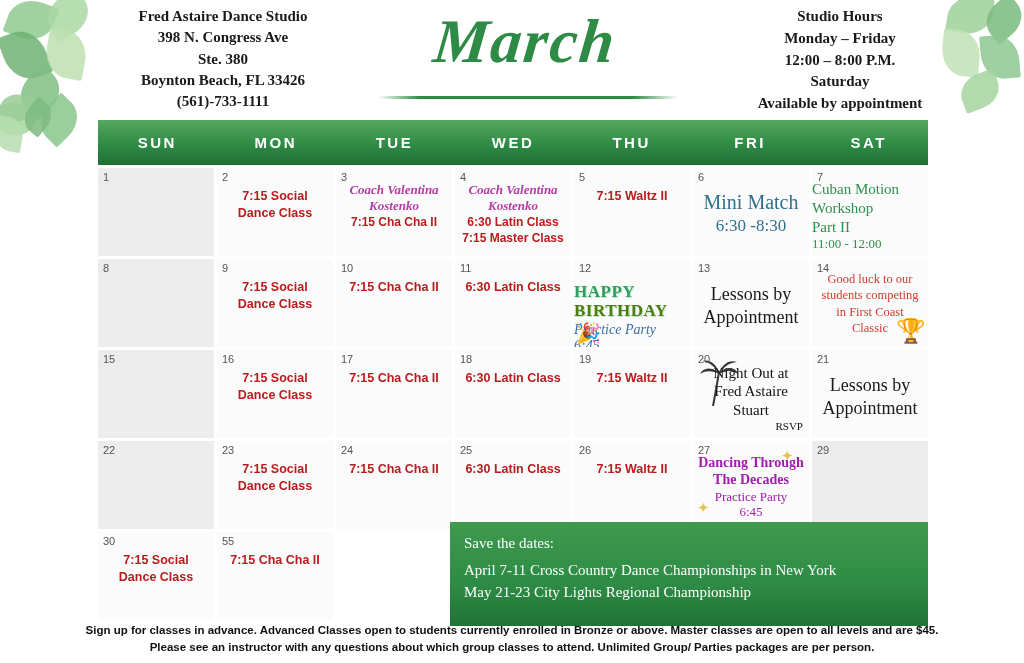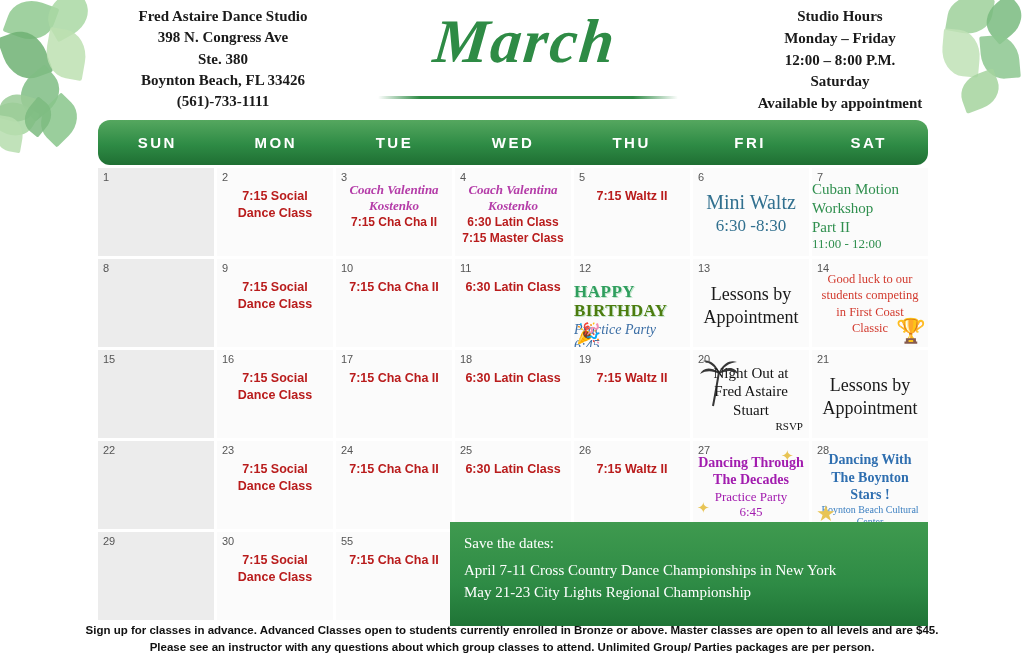--- a/index.html
+++ b/index.html
@@ -31,21 +31,21 @@
     border-radius:3px;
   }
   .hours{
     position:absolute;left:690px;top:6px;width:300px;text-align:center;
     font-family:"Liberation Serif", serif;font-weight:bold;font-size:15px;color:#1a1a1a;line-height:1.45;
   }
   
   .daybar{
     position:absolute;left:98px;top:120px;width:830px;height:45px;
     background:linear-gradient(180deg,#55a75f 0%,#2e8b45 55%,#1f6f33 100%);
-    display:flex;border-radius:12px;
+    display:flex;border-radius:0;
   }
   .daybar div{
     flex:1;display:flex;align-items:center;justify-content:center;
     color:#ffffff;font-size:15px;font-weight:bold;letter-spacing:2.5px;
     font-family:"Liberation Sans", sans-serif;
   }
   
   .grid{
     position:absolute;left:98px;top:168px;width:830px;
     display:grid;grid-template-columns:repeat(7,1fr);
@@ -216,21 +216,21 @@
       <div class="coach">Coach Valentina<br>Kostenko</div>
       <div class="ev small" style="top: 46px;">6:30 Latin Class<br>7:15 Master Class</div>
     </div>
     <div class="cell white">
       <div class="daynum">5</div>
       <div class="ev">7:15 Waltz II</div>
     </div>
     <div class="cell white">
       <div class="daynum">6</div>
       <div class="minimatch">
-        <div>Mini Waltz</div>
+        <div>Mini Match</div>
         <span>6:30 -8:30</span>
       </div>
     </div>
     <div class="cell white">
       <div class="daynum">7</div>
       <div class="cuban">
         <div class="">Cuban Motion<br>Workshop<br>Part II</div>
         <div class="time">11:00 - 12:00</div>
       </div>
     </div>
@@ -325,29 +325,20 @@
       <div class="daynum">27</div>
       <div class="decades">
         <div>Dancing Through</div>
         <div>The Decades</div>
         <div class="d-small">Practice Party</div>
         <div class="d-small">6:45</div>
       </div>
       <div class="star" style="left: 4px; top: 58px;">✦</div>
       <div class="star" style="left: 88px; top: 6px;">✦</div>
     </div>
-    <div class="cell white">
-      <div class="daynum">28</div>
-      <div class="boynton">
-        <div class="">Dancing With<br>The Boynton<br>Stars !</div>
-        <div class="sub">Boynton Beach Cultural<br>Center</div>
-        <span class="rsvp2">RSVP</span>
-      </div>
-      <div class="star" style="left: 4px; top: 60px; font-size: 22px;">★</div>
-    </div>
     <div class="cell">
       <div class="daynum">29</div>
     </div>
     <div class="cell white">
       <div class="daynum">30</div>
       <div class="ev">7:15 Social<br>Dance Class</div>
     </div>
     <div class="cell white">
       <div class="daynum">55</div>
       <div class="ev">7:15 Cha Cha II</div>

